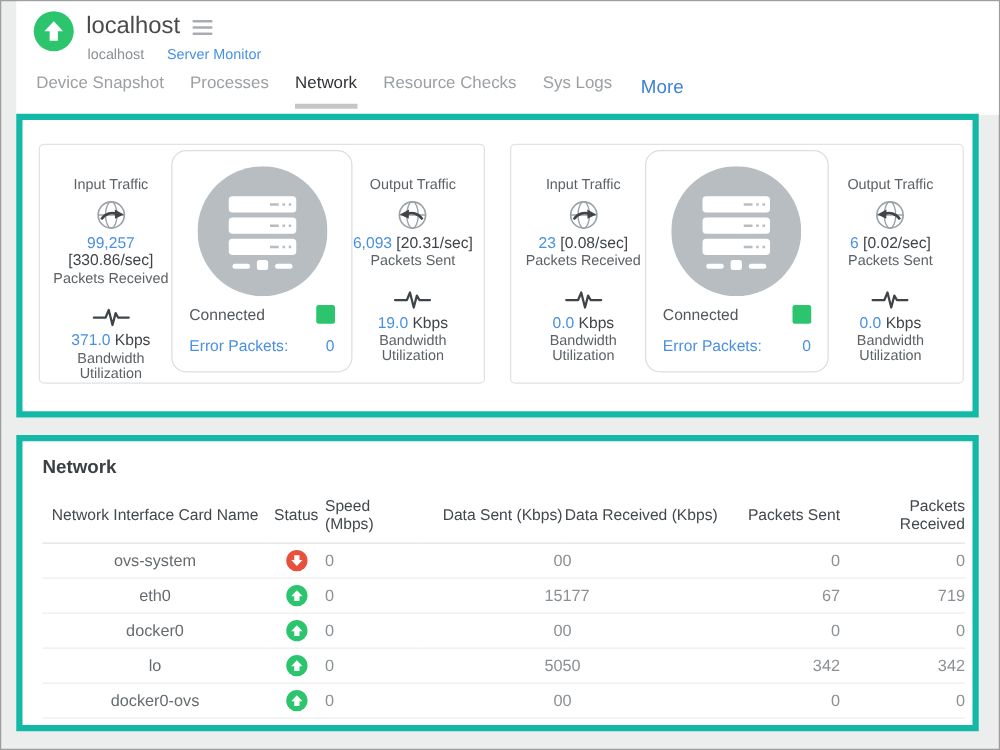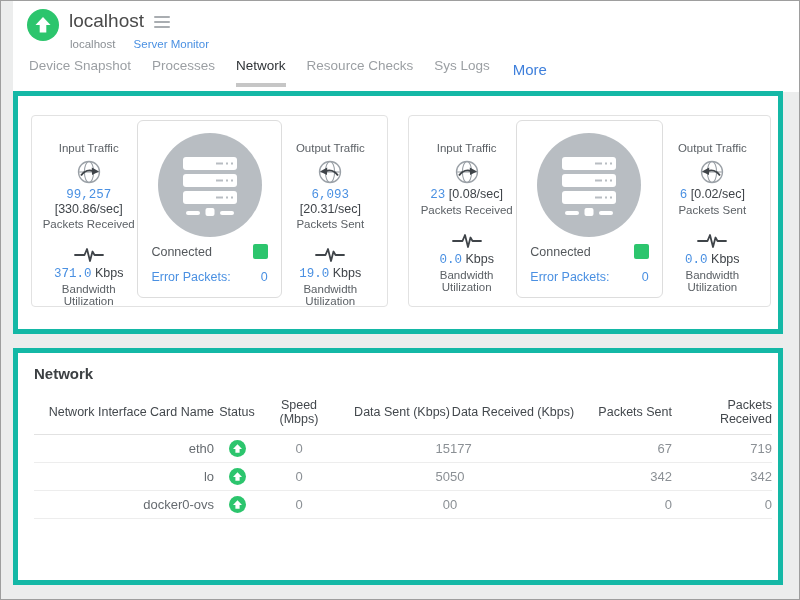--- a/index.html
+++ b/index.html
@@ -31,37 +31,37 @@
 
   .tcard { position:absolute; top:19px; height:192px; border:1px solid #e2e2e2; border-radius:4px;
            background:#fff; display:flex; justify-content:space-between; padding:0 8px; }
   .tcard.c0 { left:13px;  width:357px; }
   .tcard.c1 { left:390px; width:363px; }
   .tcol { width:104px; padding-top:26px; text-align:center; }
   .tcol .col-title { font-size:11.5px; color:#5c6166; }
   .tcol .globe { margin:5px auto 2px; display:block; }
   .tcol .pulse { margin:16px auto 2px; display:block; }
   .val { font-size:12.5px; color:#3f4449; }
-  .val a { text-decoration:none;font-family:Liberation Mono, monospace; }
+  .val a { text-decoration:none; }
   .lbl { font-size:11.5px; color:#5c6166; margin-top:2px; }
-  .inner { width:152px; margin:4px 0 8px; border:1px solid #ddd; border-radius:6px; background:#fff;
+  .inner { width:152px; margin:4px 0 8px; border:1px solid #ddd; border-radius:12px; background:#fff;
            padding:12px 13px 0; display:flex; flex-direction:column; }
   .server-wrap { display:flex; justify-content:center; }
   .inner .srow { display:flex; justify-content:space-between; align-items:center; margin-top:7px; font-size:12.5px; color:#54585c; }
   .inner .srow + .srow { margin-top:11px; }
   .sq { width:15px; height:15px; border-radius:2px; background:var(--green); }
 
   
   .table-title { font-size:15px; font-weight:700; color:#3c4043; margin-bottom:10px; }
   table { width:738px; border-collapse:collapse; table-layout:fixed; }
   th { font-size:12.5px; font-weight:400; color:#43484d; padding:6px 0 8px; border-bottom:1px solid #e2e2e2; }
   td { font-size:13px; padding:0; height:28px; border-bottom:1px solid #ededed; }
-  .c-name  { width:180px; text-align:right;margin-left:40px; }
+  .c-name  { width:180px; text-align:center;margin-left:40px; }
   .c-stat  { width:46px;  text-align:center; }
-  .c-num1  { width:78px;  text-align:center; }
+  .c-num1  { width:78px;  text-align:left; }
   .c-num2  { width:112px; text-align:right; }
   .c-num3  { width:126px; }
   .c-num4  { width:96px;  text-align:right; }
   .c-num5  { width:100px; text-align:right; }
   td.c-name { color:#666b70; }
   td.num { color:#8b9095; }
   .sicon { width:17px; height:17px; border-radius:50%; display:inline-flex; align-items:center;
            justify-content:center; vertical-align:middle; }
   .sicon.up { background:var(--green); }
   .sicon.down { background:var(--red); }
@@ -246,33 +246,59 @@
           <th class="c-stat">Status</th>
           <th class="c-num1">Speed (Mbps)</th>
           <th class="c-num2">Data Sent (Kbps)</th>
           <th class="c-num3">Data Received (Kbps)</th>
           <th class="c-num4">Packets Sent</th>
           <th class="c-num5">Packets Received</th>
         </tr>
       </thead>
       <tbody>
         <tr>
+          <td class="c-name">ovs-system</td>
+          <td class="c-stat"><span class="sicon down">
+                <svg width="17" height="17" viewBox="0 0 17 17">
+                  <use href="#up-arrow-17"></use>
+                </svg>
+              </span></td>
+          <td class="c-num1 num">0</td>
+          <td class="c-num2 num">0</td>
+          <td class="c-num3 num">0</td>
+          <td class="c-num4 num">0</td>
+          <td class="c-num5 num">0</td>
+        </tr>
+        <tr>
           <td class="c-name">eth0</td>
           <td class="c-stat"><span class="sicon up">
                 <svg width="17" height="17" viewBox="0 0 17 17">
                   <use href="#up-arrow-17"></use>
                 </svg>
               </span></td>
           <td class="c-num1 num">0</td>
           <td class="c-num2 num">15</td>
           <td class="c-num3 num">177</td>
           <td class="c-num4 num">67</td>
           <td class="c-num5 num">719</td>
         </tr>
         <tr>
+          <td class="c-name">docker0</td>
+          <td class="c-stat"><span class="sicon up">
+                <svg width="17" height="17" viewBox="0 0 17 17">
+                  <use href="#up-arrow-17"></use>
+                </svg>
+              </span></td>
+          <td class="c-num1 num">0</td>
+          <td class="c-num2 num">0</td>
+          <td class="c-num3 num">0</td>
+          <td class="c-num4 num">0</td>
+          <td class="c-num5 num">0</td>
+        </tr>
+        <tr>
           <td class="c-name">lo</td>
           <td class="c-stat"><span class="sicon up">
                 <svg width="17" height="17" viewBox="0 0 17 17">
                   <use href="#up-arrow-17"></use>
                 </svg>
               </span></td>
           <td class="c-num1 num">0</td>
           <td class="c-num2 num">50</td>
           <td class="c-num3 num">50</td>
           <td class="c-num4 num">342</td>

